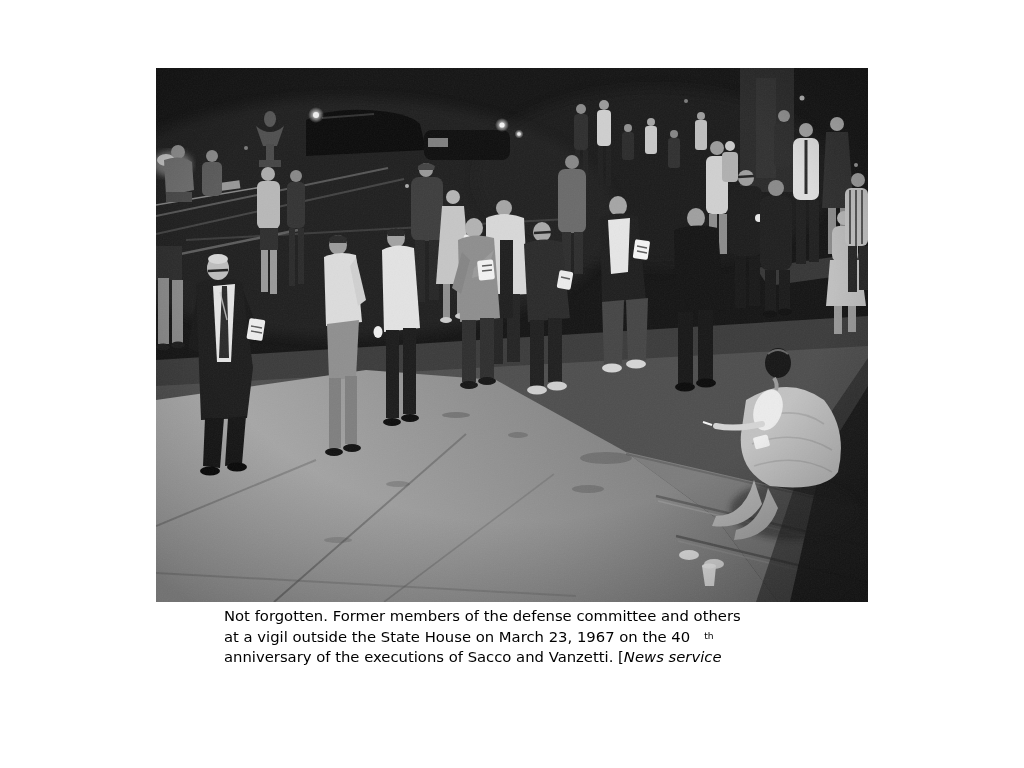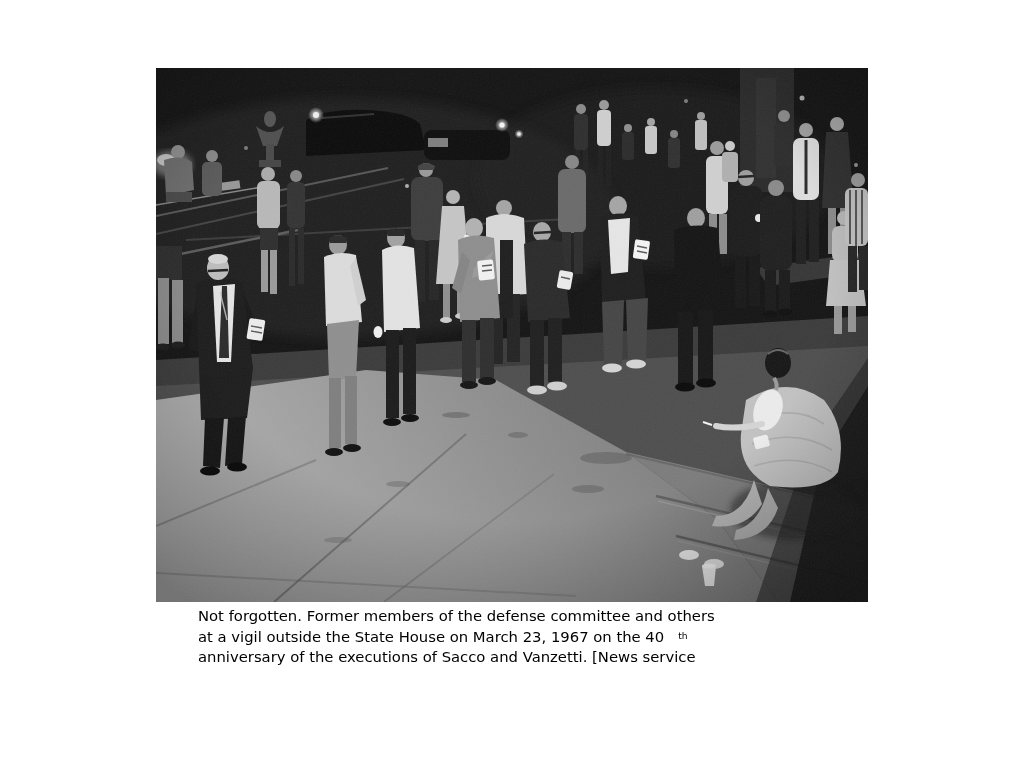--- a/index.html
+++ b/index.html
@@ -1,23 +1,23 @@
 <!DOCTYPE html>
 <html><head>
 <meta charset="utf-8">
 <style>
   html,body{margin:0;padding:0;background:#ffffff;}
   .page{position:relative;width:1024px;height:768px;background:#ffffff;overflow:hidden;
         font-family:"DejaVu Sans","Liberation Sans",sans-serif;}
   .photo-frame{position:absolute;left:156px;top:68px;width:712px;height:534px;background:#141414;}
   .photo-frame svg{display:block;width:712px;height:534px;}
-  .caption{position:absolute;left:198px;top:606px;width:640px;margin:0;
+  .caption{position:absolute;left:224px;top:606px;width:640px;margin:0;
            font-size:14.8px;line-height:20px;color:#000;}
   .cap-line{white-space:pre;}
-  .it{margin-top:46px;}
+  .it{font-style:italic;margin-top:46px;}
   .sup{font-size:0.62em;vertical-align:0.30em;margin-left:14px;}
 </style>
 </head>
 <body>
 
 <div class="page">
   <figure style="margin:0">
 
     <div class="photo-frame">
       <svg viewBox="0 0 712 534" xmlns="http://www.w3.org/2000/svg">

